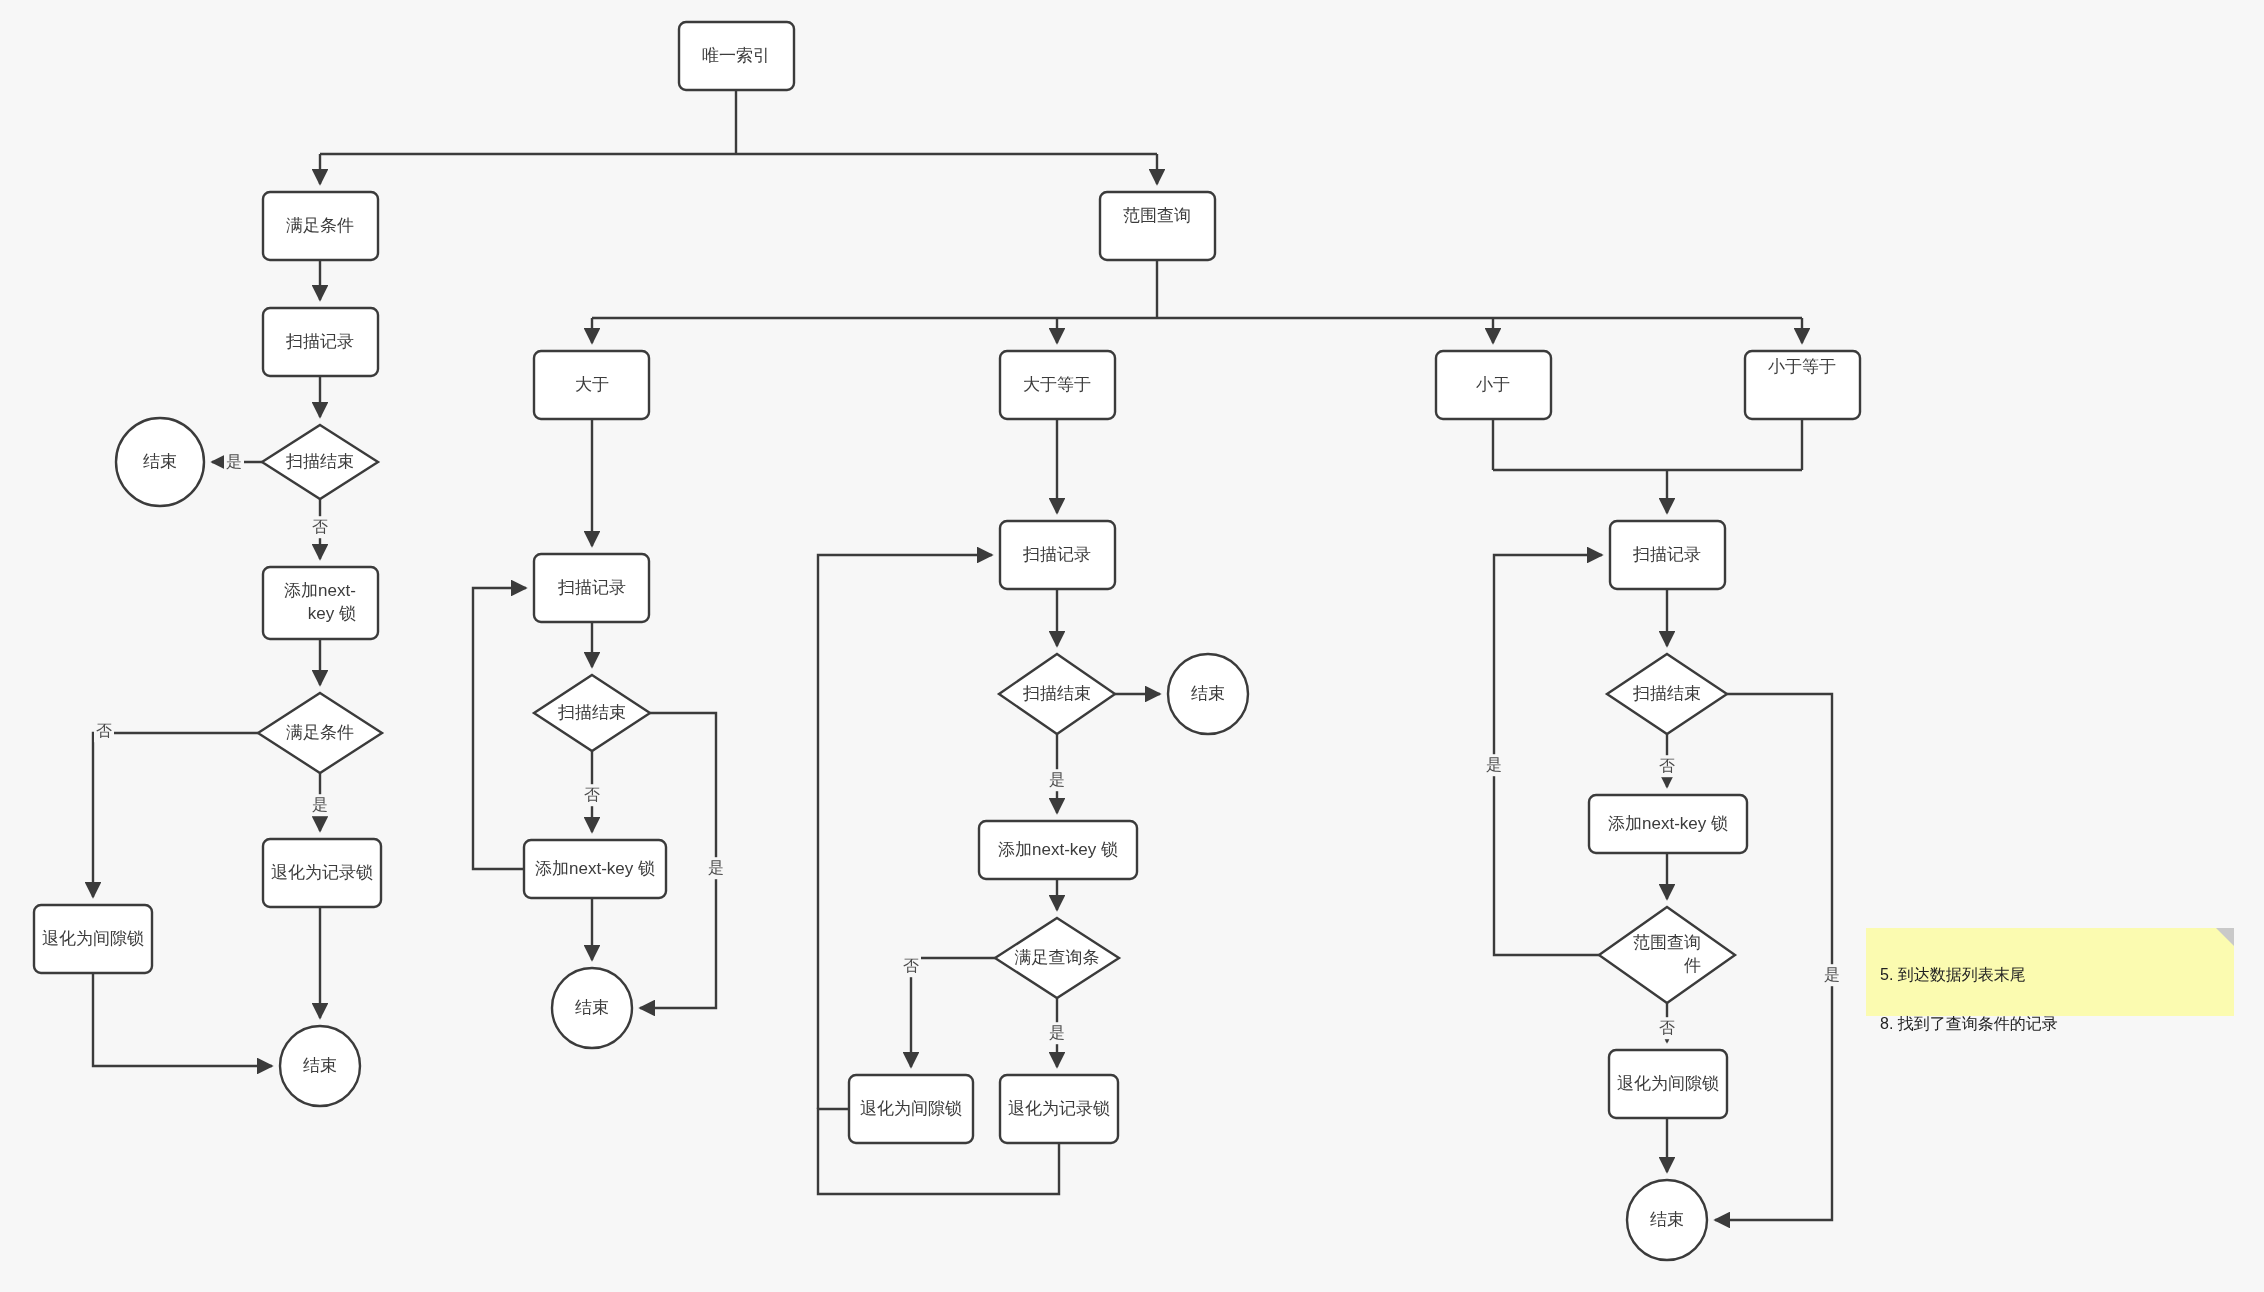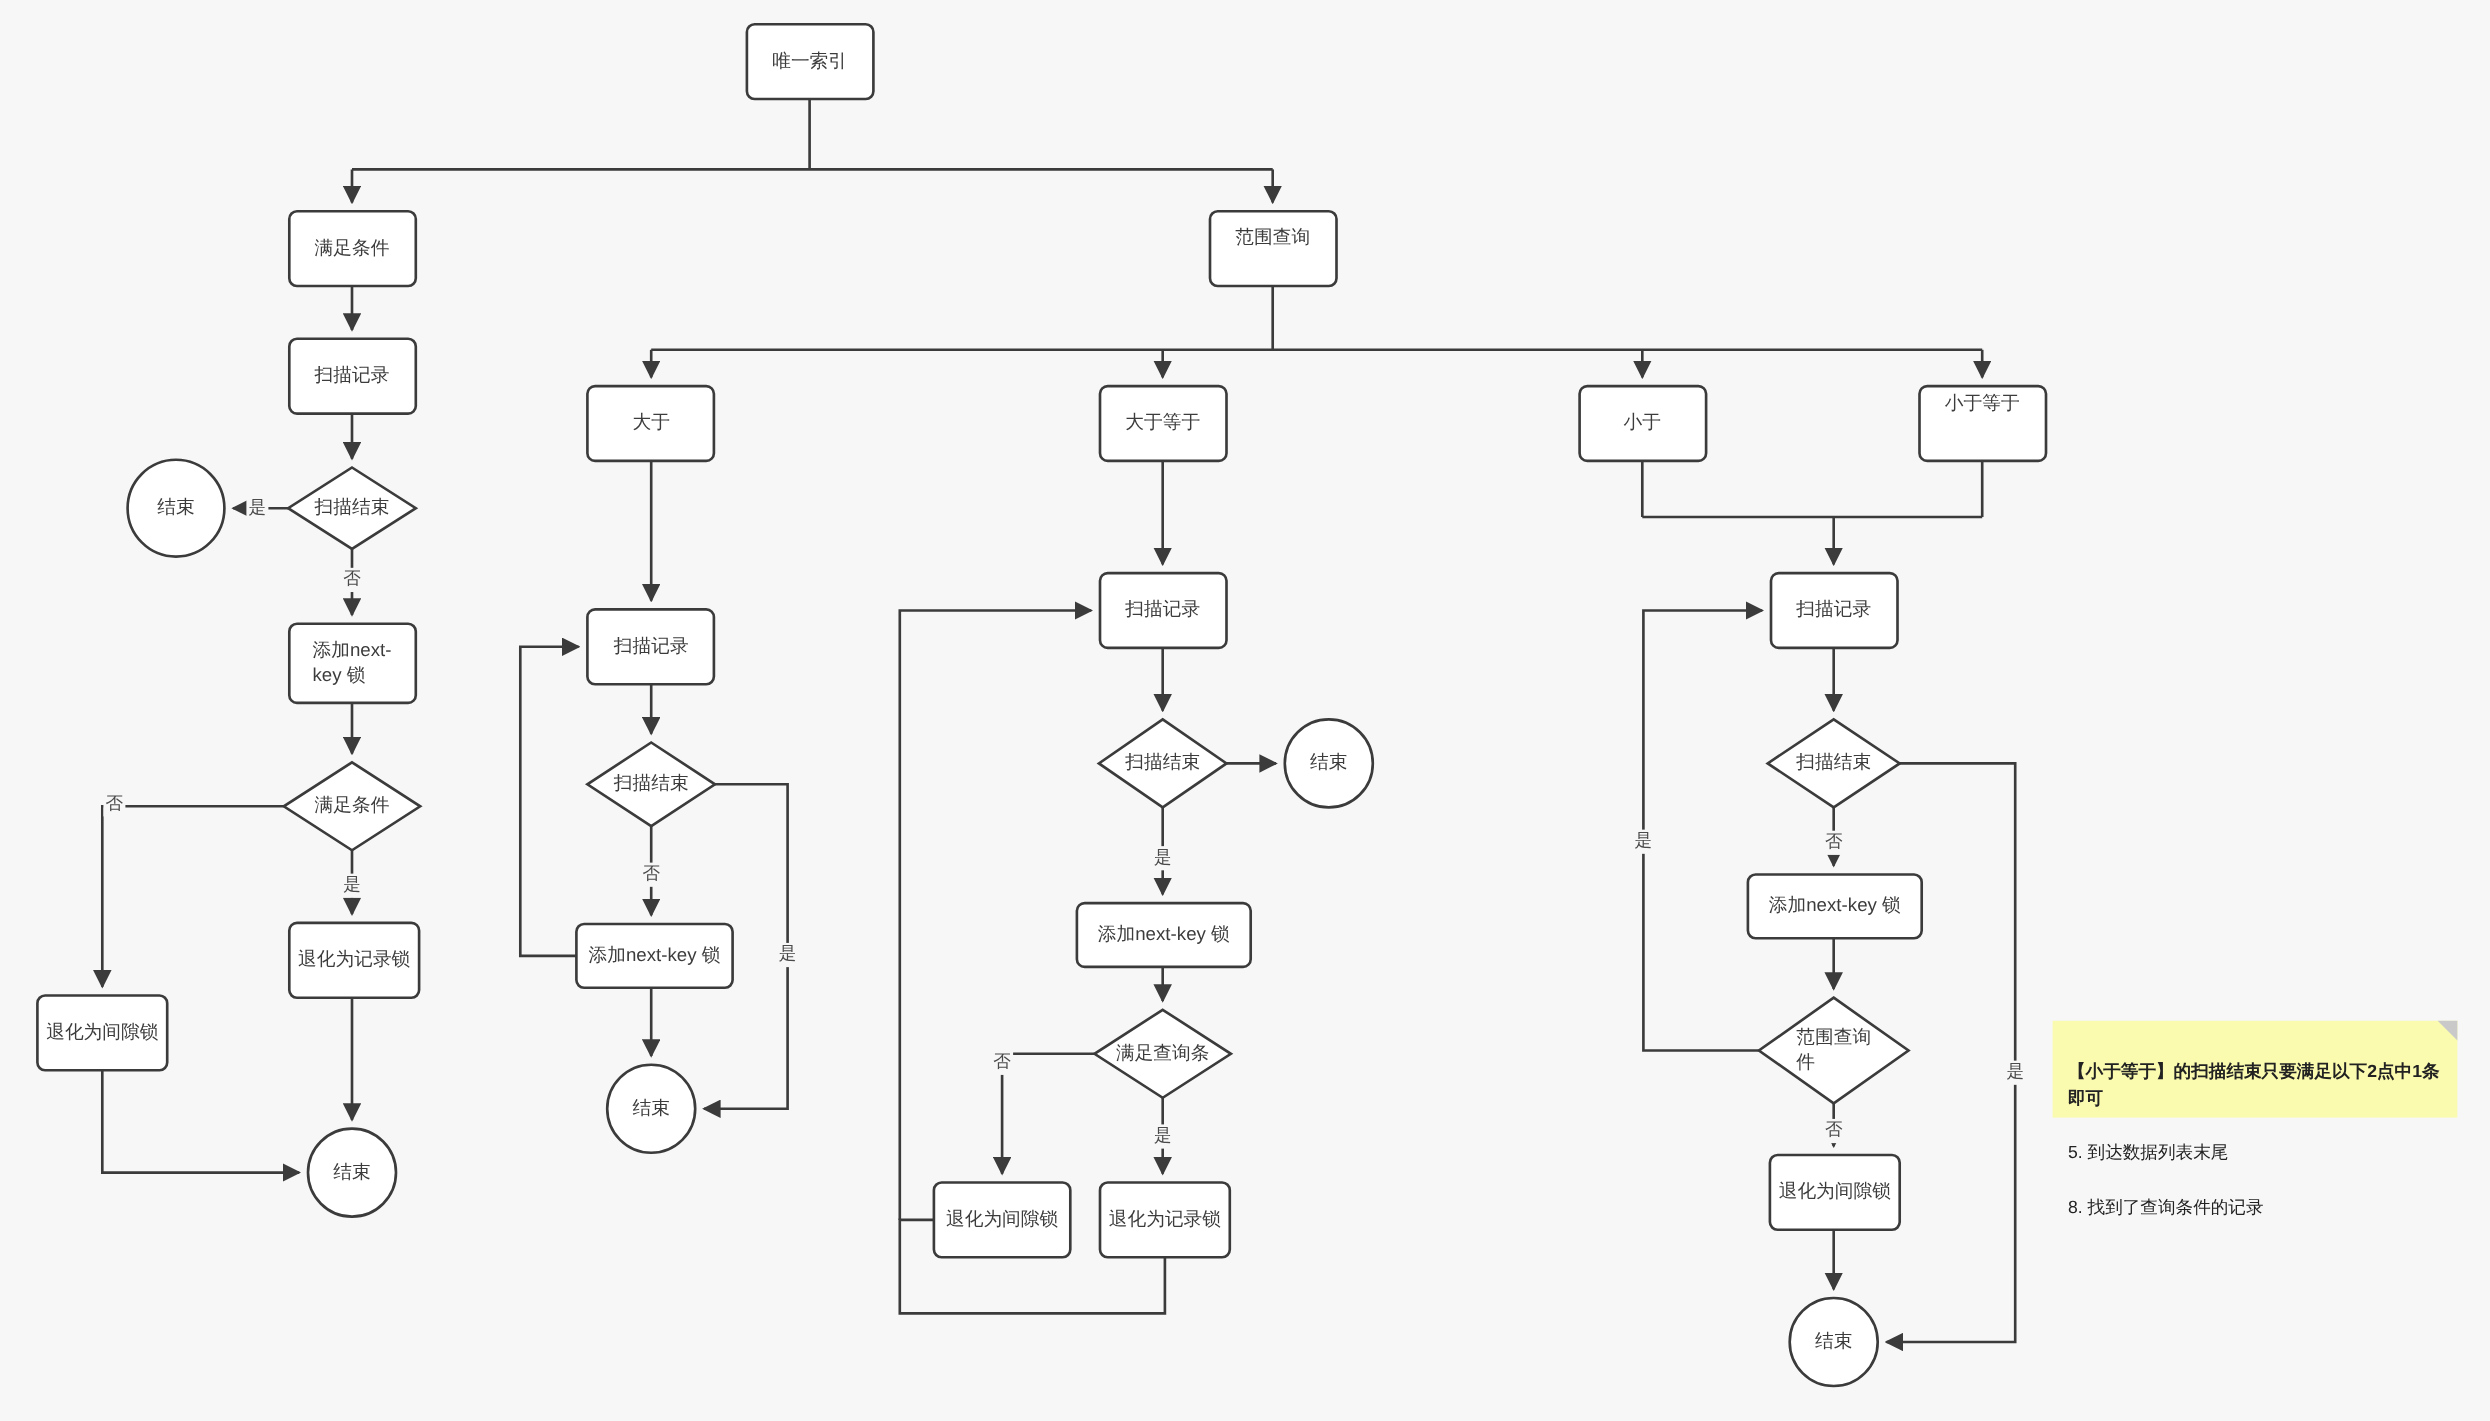--- a/index.html
+++ b/index.html
@@ -9,21 +9,21 @@
     font-family:"Liberation Sans","DejaVu Sans",sans-serif;
     overflow:hidden;
     position:relative;
   }
   #canvas{position:absolute;left:0;top:0;width:2264px;height:1292px;}
   .lbl{
     position:absolute;
     font-size:17px;
     color:#3c3c3c;
     white-space:pre;
-    text-align:left;
+    text-align:right;
     line-height:1.35;
     pointer-events:none;
   }
   .node-label{transform:translate(-50%,-50%);}
   .edge-label{
     transform:translate(-50%,-50%);
     font-size:16px;
     color:#4a4a4a;
     background:#f7f7f7;
     padding:0 2px;
@@ -197,17 +197,16 @@
 <div class="lbl edge-label" style="left:1057px;top:780px">是</div>
 <div class="lbl edge-label" style="left:911px;top:966px">否</div>
 <div class="lbl edge-label" style="left:1057px;top:1033px">是</div>
 
 <div class="lbl edge-label" style="left:1667px;top:766px">否</div>
 <div class="lbl edge-label" style="left:1494px;top:765px">是</div>
 <div class="lbl edge-label" style="left:1667px;top:1028px">否</div>
 <div class="lbl edge-label" style="left:1832px;top:975px">是</div>
 
 <div class="note" style="left:1866px;top:928px;width:368px;height:88px">
-  <div style="font-weight:bold;">【小于等于】的扫描结束只要满足以下2点中1条即可</div>
   <div>5. 到达数据列表末尾</div>
   <div>8. 找到了查询条件的记录</div>
 </div>
 <div class="note-fold" style="left:2216px;top:928px"></div>
 
 </body></html>

